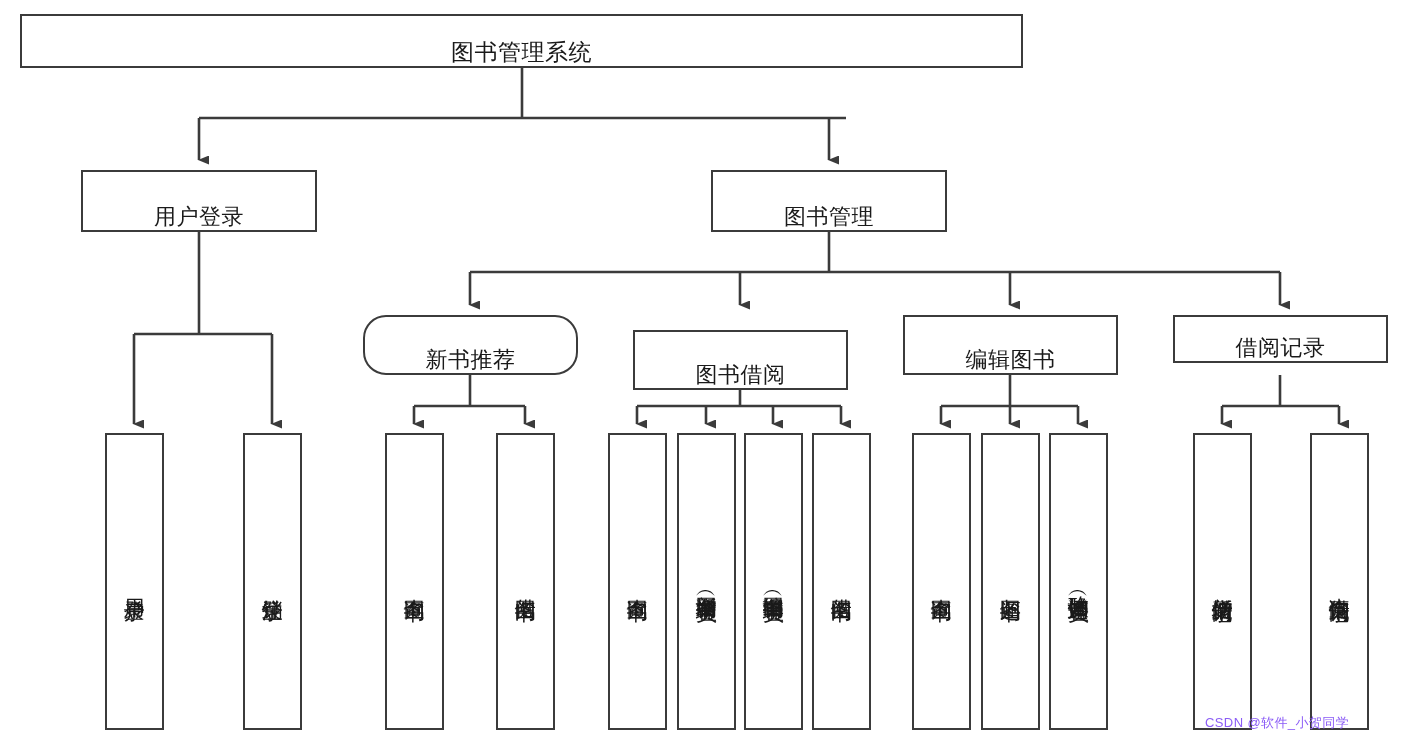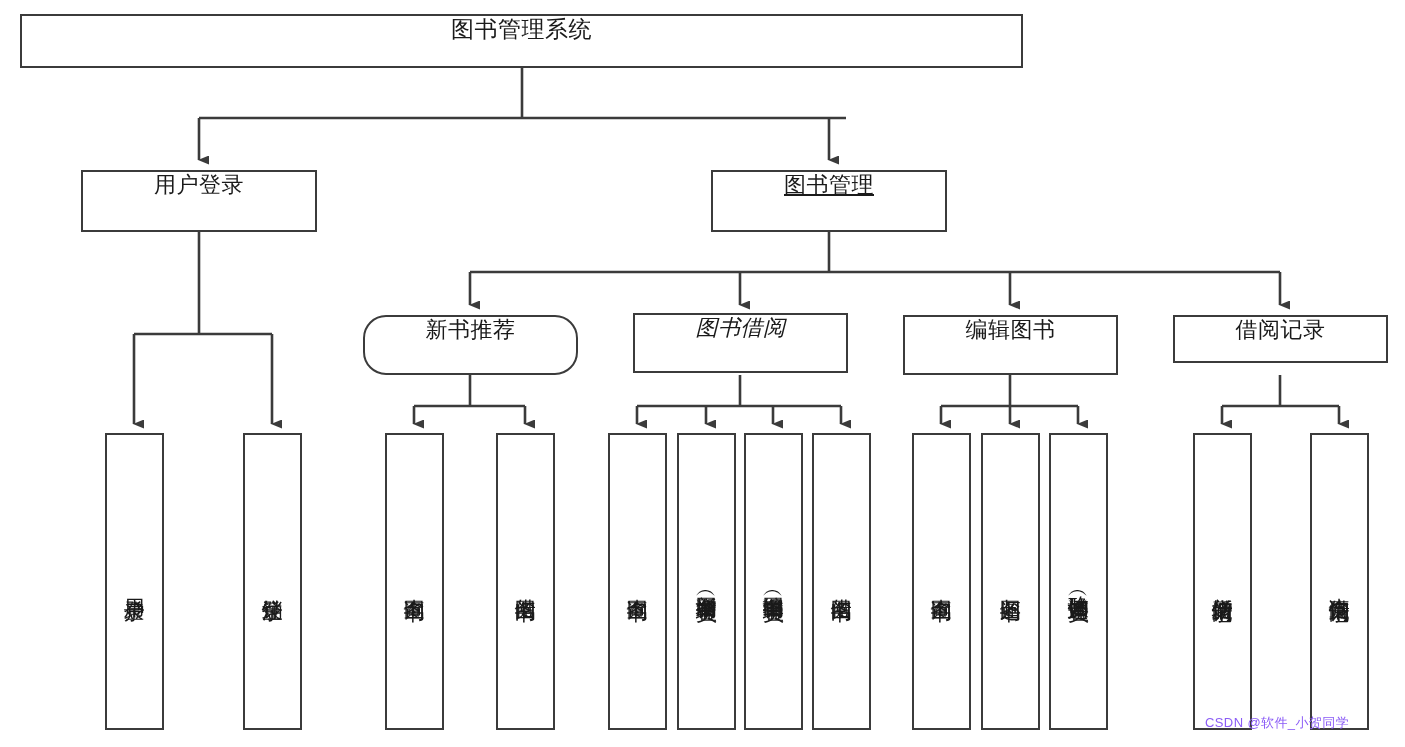--- a/index.html
+++ b/index.html
@@ -24,21 +24,21 @@
     top: 0;
     width: 1405px;
     height: 747px;
   }
   .node {
     position: absolute;
     box-sizing: border-box;
     border: 2px solid #3b3b3b;
     background: #ffffff;
     display: flex;
-    align-items: flex-start;
+    align-items: flex-end;
     justify-content: center;
     color: #1a1a1a;
   }
   .node-label {
     display: block;
     text-align: center;
     line-height: 1.18;
     letter-spacing: 0.5px;
   }
   .node-root .node-label {
@@ -130,28 +130,28 @@
     </g>
   </svg>
 
   <div class="node node-root" style="left:20px; top:14px; width:1003px; height:54px;">
     <span class="node-label">图书管理系统</span>
   </div>
 
   <div class="node node-l1" style="left:81px; top:170px; width:236px; height:62px;">
     <span class="node-label">用户登录</span>
   </div>
-  <div class="node node-l1" style="left:711px; top:170px; width:236px; height:62px;text-decoration:underline;">
+  <div class="node node-l1" style="left:711px; top:170px; width:236px; height:62px;">
     <span class="node-label">图书管理</span>
   </div>
 
   <div class="node node-l2" style="left:363px; top:315px; width:215px; height:60px;border-radius:23px;">
     <span class="node-label">新书推荐</span>
   </div>
-  <div class="node node-l2" style="left:633px; top:313px; width:215px; height:60px;font-style:italic;">
+  <div class="node node-l2" style="left:633px; top:330px; width:215px; height:60px;">
     <span class="node-label">图书借阅</span>
   </div>
   <div class="node node-l2" style="left:903px; top:315px; width:215px; height:60px;">
     <span class="node-label">编辑图书</span>
   </div>
   <div class="node node-l2" style="left:1173px; top:315px; width:215px; height:48px;">
     <span class="node-label">借阅记录</span>
   </div>
 
   <div class="node node-leaf" style="left:105px; top:433px; width:59px; height:297px;">

